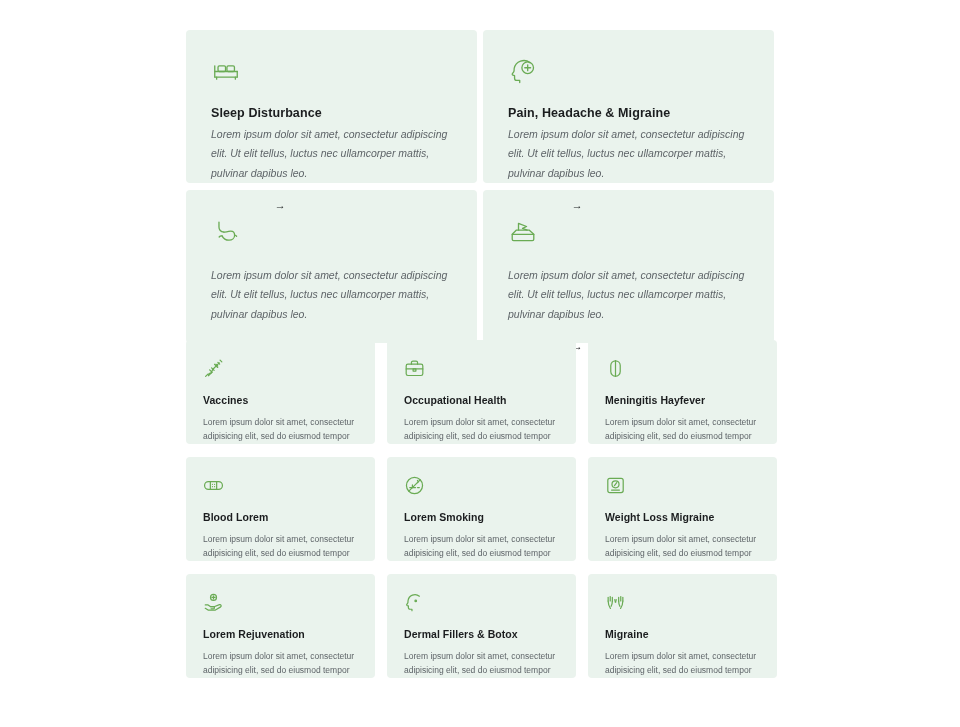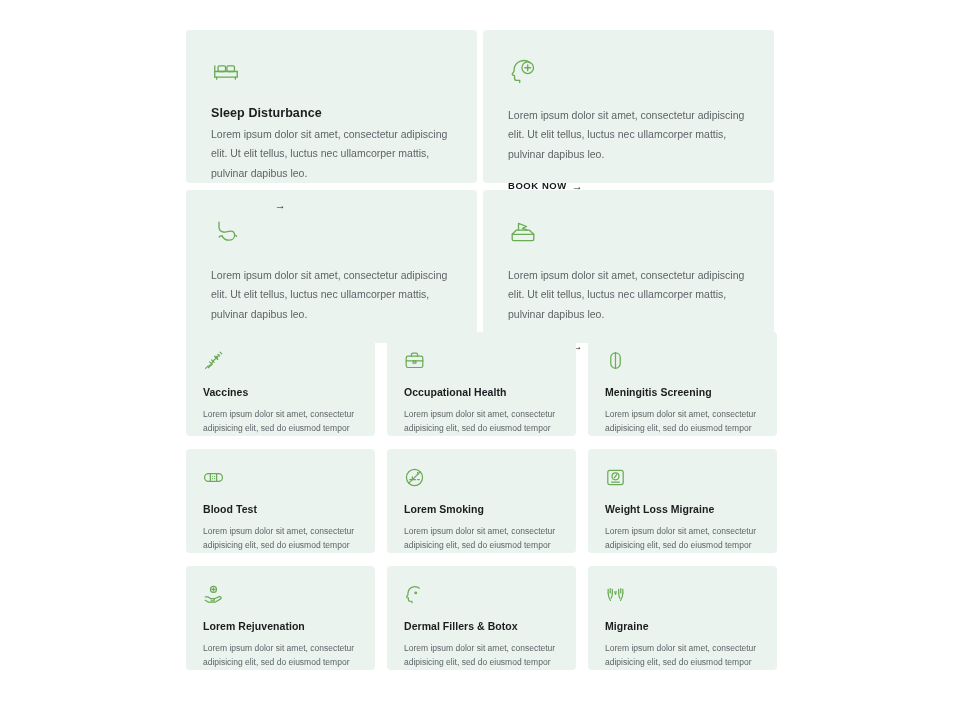--- a/index.html
+++ b/index.html
@@ -57,20 +57,21 @@
     margin: 0 0 4px 0;
     line-height: 1.2;
   }
 
   .card-featured .card-desc {
     font-size: 10.5px;
     color: #5e6468;
     line-height: 1.85;
     margin: 0;
     max-width: 240px;
+    font-style: italic;
   }
 
   .book-now {
     display: inline-flex;
     align-items: center;
     gap: 5px;
     margin-top: 16px;
     font-size: 9.5px;
     font-weight: bold;
     letter-spacing: 0.55px;
@@ -83,21 +84,21 @@
     font-size: 11px;
     line-height: 1;
     display: inline-block;
     transform: translateY(0.5px);
   }
 
   
   .small-grid {
     position: absolute;
     left: 186px;
-    top: 332px;
+    top: 340px;
     width: 478px;
     display: grid;
     grid-template-columns: 189px 189px 189px;
     column-gap: 12px;
     row-gap: 13px;
   }
 
   .card-small {
     padding: 18px 17px 20px 17px;
     height: 104px;
@@ -159,20 +160,21 @@
 
     <div class="card card-featured">
       <div class="icon-wrap">
         <svg width="30" height="30" viewBox="0 0 32 32" fill="none" stroke="#6aab54" stroke-width="1.4" stroke-linecap="round" stroke-linejoin="round">
           <path d="M23.5 7.2A10.5 10.5 0 0 0 6.6 13.3c-.2 1.5.2 2.6-.5 3.6l-1.4 2c-.4.6-.1 1.4.6 1.6l1.7.5v2.6c0 1.3 1 2.4 2.4 2.4h3.1v2.3"></path>
           <circle cx="21" cy="12.5" r="6.2"></circle>
           <path d="M21 9.4v6.2"></path>
           <path d="M17.9 12.5h6.2"></path>
         </svg>
       </div>
+      <div class="card-title">Pain, Headache &amp; Migraine</div>
       <p class="card-desc">Lorem ipsum dolor sit amet, consectetur adipiscing elit. Ut elit tellus, luctus nec ullamcorper mattis, pulvinar dapibus leo.</p>
       <a class="book-now">
         <span>BOOK NOW</span>
         <span class="arrow">→</span>
       </a>
     </div>
 
     <div class="card card-featured">
       <div class="icon-wrap">
         <svg width="30" height="30" viewBox="0 0 32 32" fill="none" stroke="#6aab54" stroke-width="1.4" stroke-linecap="round" stroke-linejoin="round">
@@ -240,34 +242,34 @@
     </div>
 
     <div class="card card-small">
       <div class="icon-wrap">
         <svg width="21" height="21" viewBox="0 0 24 24" fill="none" stroke="#6aab54" stroke-width="1.4" stroke-linecap="round" stroke-linejoin="round">
           <path d="M12 3.2a5.4 5.4 0 0 0-5.4 5.4v6.8A5.4 5.4 0 0 0 12 20.8"></path>
           <path d="M12 3.2a5.4 5.4 0 0 1 5.4 5.4v6.8A5.4 5.4 0 0 1 12 20.8"></path>
           <path d="M12 3.2v17.6"></path>
         </svg>
       </div>
-      <div class="card-title">Meningitis Screening</div>
+      <div class="card-title">Meningitis Hayfever</div>
       <p class="card-desc">Lorem ipsum dolor sit amet, consectetur adipisicing elit, sed do eiusmod tempor</p>
     </div>
 
     <div class="card card-small">
       <div class="icon-wrap">
         <svg width="21" height="21" viewBox="0 0 24 24" fill="none" stroke="#6aab54" stroke-width="1.4" stroke-linecap="round" stroke-linejoin="round">
           <rect x="1.8" y="7.6" width="20.4" height="8.8" rx="4.4"></rect>
           <path d="M8.4 7.6v8.8"></path>
           <path d="M15.6 7.6v8.8"></path>
           <path d="M10.8 10.6h.02M13.2 10.6h.02M10.8 13.4h.02M13.2 13.4h.02"></path>
         </svg>
       </div>
-      <div class="card-title">Blood Test</div>
+      <div class="card-title">Blood Lorem</div>
       <p class="card-desc">Lorem ipsum dolor sit amet, consectetur adipisicing elit, sed do eiusmod tempor</p>
     </div>
 
     <div class="card card-small">
       <div class="icon-wrap">
         <svg width="21" height="21" viewBox="0 0 24 24" fill="none" stroke="#6aab54" stroke-width="1.4" stroke-linecap="round" stroke-linejoin="round">
           <circle cx="12" cy="12" r="9.2"></circle>
           <path d="M5.5 18.5 18.5 5.5"></path>
           <path d="M6.6 14.4h6.6"></path>
           <path d="M15.5 14.4h2"></path>

